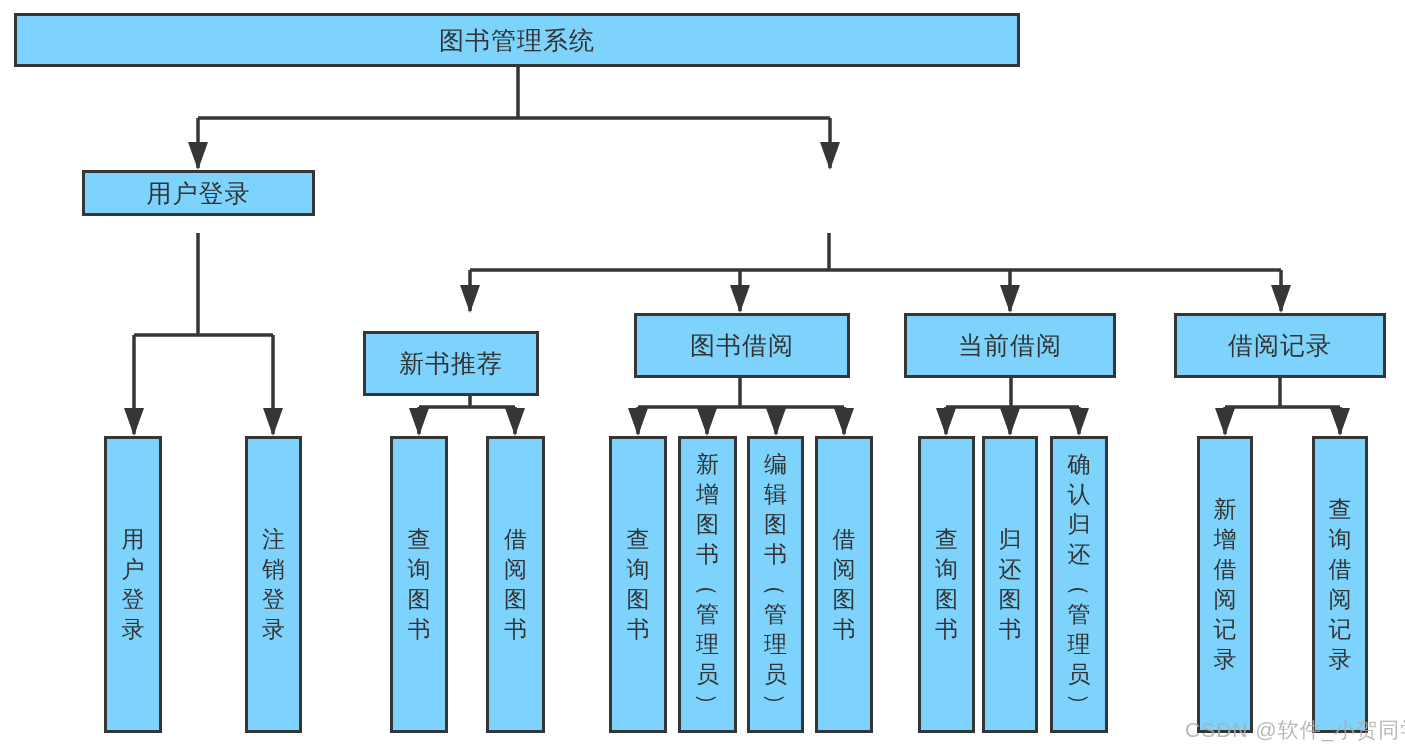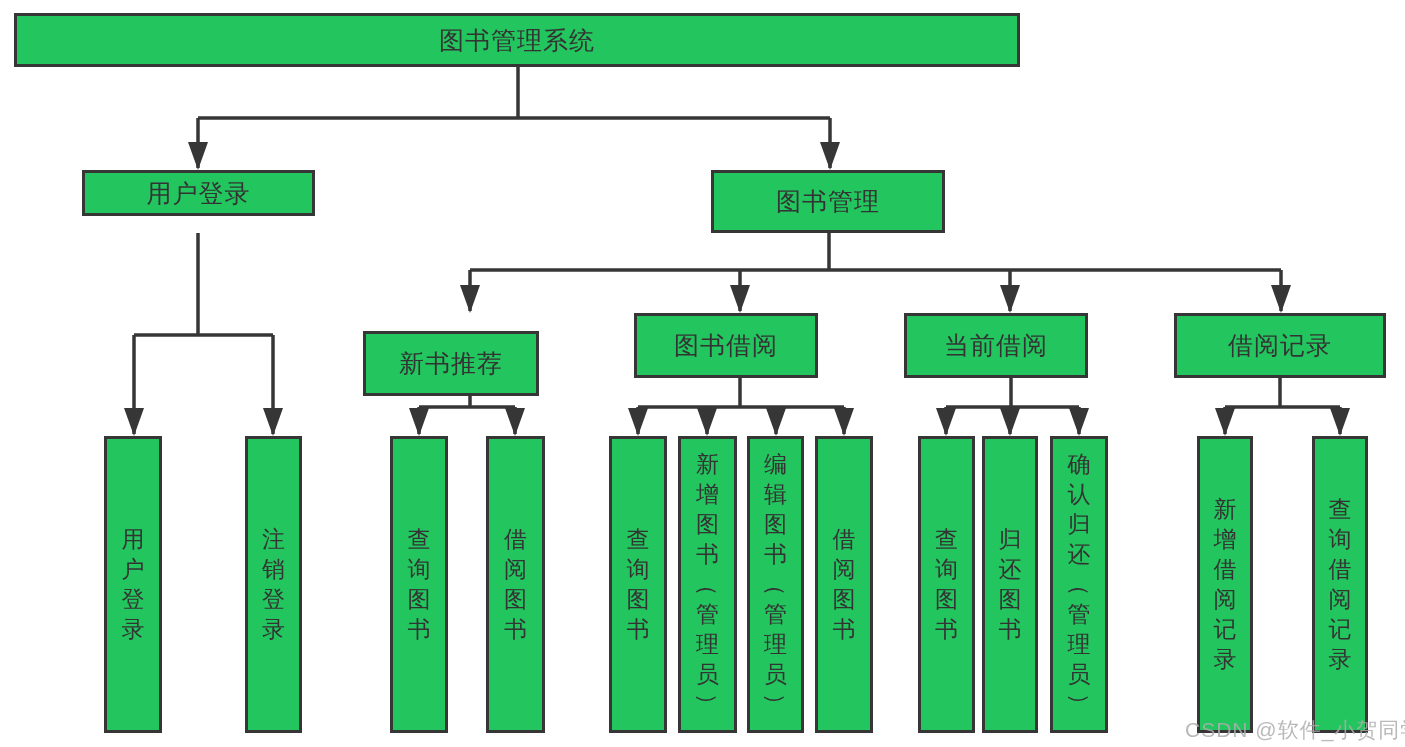--- a/index.html
+++ b/index.html
@@ -2,21 +2,21 @@
 <html><head>
 <meta charset="utf-8">
 <style>
   html,body{margin:0;padding:0;background:#fff;}
   .canvas{
     position:relative;width:1405px;height:747px;background:#ffffff;
     font-family:"Liberation Sans",sans-serif;overflow:hidden;
   }
   .connectors{position:absolute;left:0;top:0;width:1405px;height:747px;}
   .node{
-    position:absolute;border:3px solid #363636;background:#22c55e;
+    position:absolute;border:3px solid #363636;background:#7dd3fc;
     display:flex;align-items:center;justify-content:center;
     box-sizing:border-box;color:#333333;
   }
   .node.h span{font-size:25px;letter-spacing:1px;white-space:nowrap;}
   .vstack{display:flex;flex-direction:column;align-items:center;gap:7px;font-size:23px;line-height:1;}
   .vstack .rot{transform:rotate(90deg);}
   .watermark{
     position:absolute;left:1185px;top:716px;width:220px;
     font-size:21px;color:rgba(173,173,173,0.85);letter-spacing:1px;
     white-space:nowrap;text-align:right;
@@ -77,31 +77,28 @@
     </g>
   </svg>
 
   <div class="node h" style="left:14px;top:13px;width:1006px;height:54px;">
     <span>图书管理系统</span>
   </div>
 
   <div class="node h" style="left:82px;top:170px;width:233px;height:46px;">
     <span>用户登录</span>
   </div>
-  <div class="node h" style="left:711px;top:170px;width:234px;height:63px;">
-    <span>图书管理</span>
-  </div>
 
   <div class="node h" style="left:363px;top:331px;width:176px;height:65px;align-items:center;">
     <span>新书推荐</span>
   </div>
-  <div class="node h" style="left:634px;top:313px;width:184px;height:65px;">
+  <div class="node h" style="left:634px;top:313px;width:216px;height:65px;">
     <span>图书借阅</span>
   </div>
-  <div class="node h" style="left:904px;top:313px;width:184px;height:65px;">
+  <div class="node h" style="left:904px;top:313px;width:212px;height:65px;">
     <span>当前借阅</span>
   </div>
   <div class="node h" style="left:1174px;top:313px;width:212px;height:65px;font-family:Liberation Mono, monospace;">
     <span>借阅记录</span>
   </div>
 
   <div class="node v" style="left:104px;top:436px;width:58px;height:297px;">
     <div class="vstack">
         <span>用</span>
         <span>户</span>

